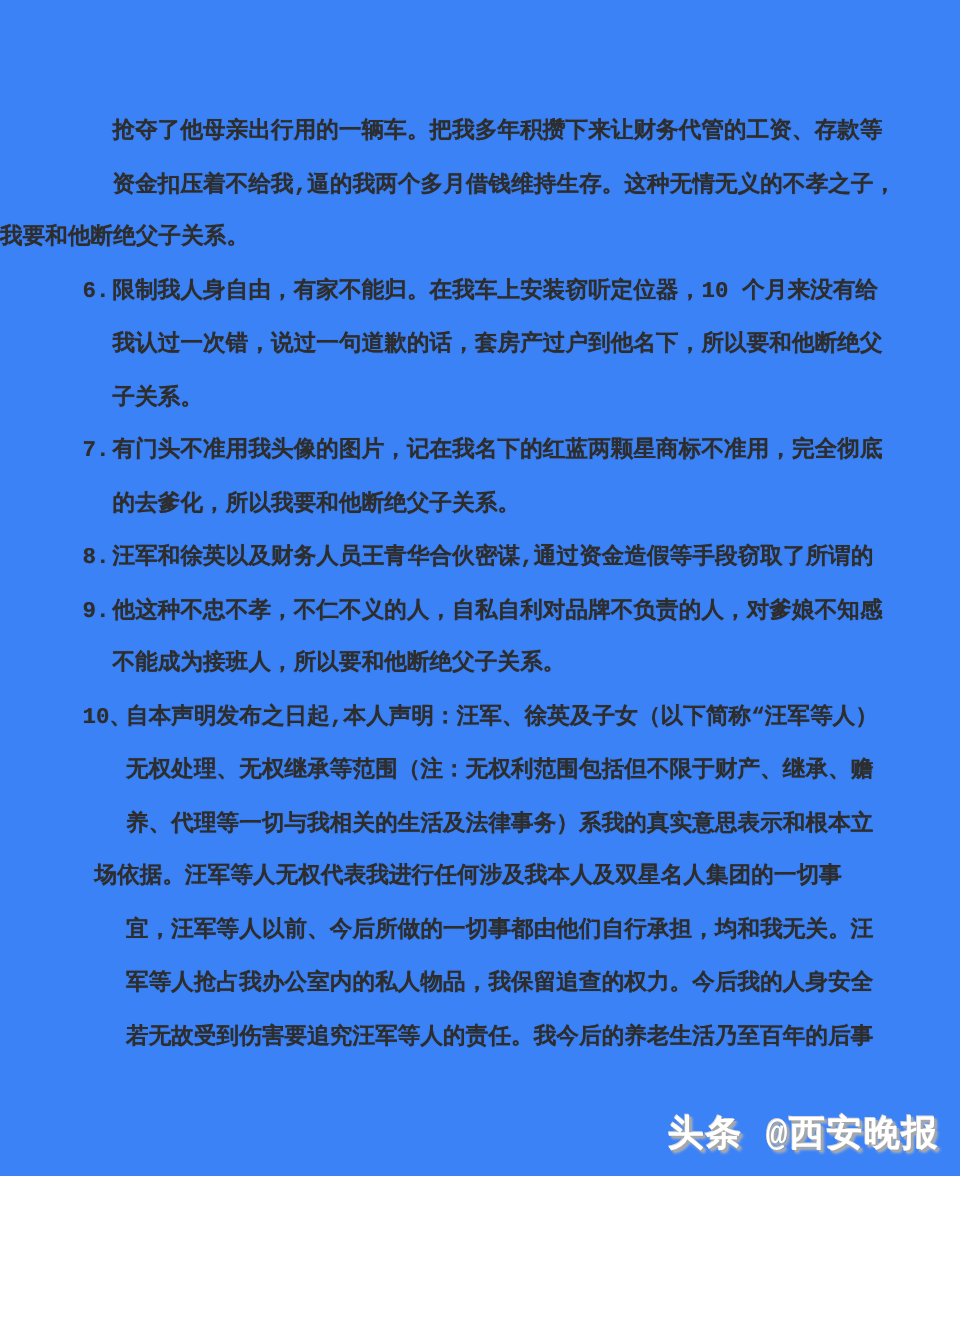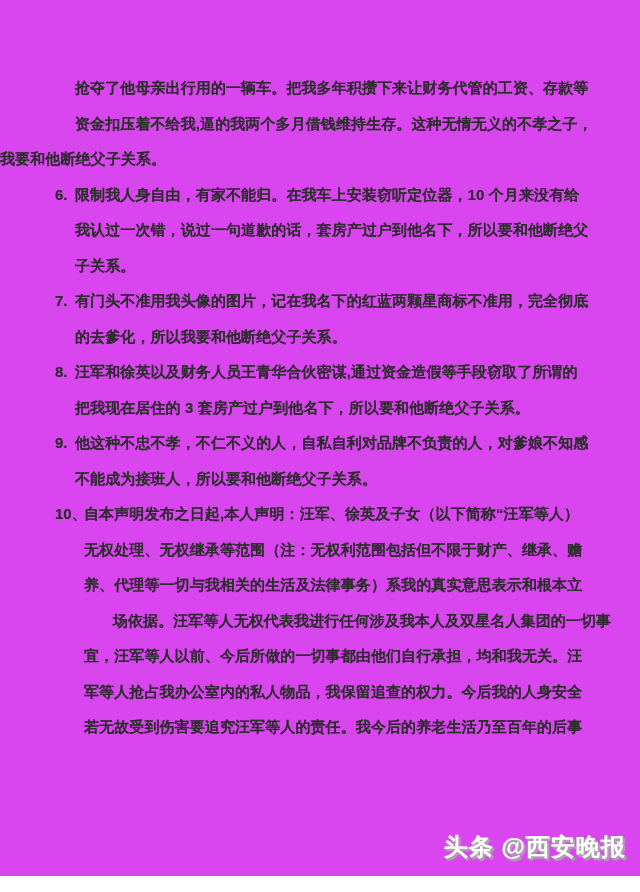--- a/index.html
+++ b/index.html
@@ -3,24 +3,24 @@
 <meta charset="utf-8">
 <style>
   html, body {
     margin: 0;
     padding: 0;
     background: #ffffff;
   }
   .page {
     position: relative;
     width: 640px;
-    height: 876px;
-    background: #d946ef;
+    height: 784px;
+    background: #3b82f6;
     overflow: hidden;
-    font-family: Liberation Sans, sans-serif;
+    font-family: Liberation Mono, monospace;
   }
   .doc {
     position: absolute;
     top: 70px;
     left: 0;
     right: 0;
     color: #2d2d2d;
     font-size: 15px;
     font-weight: 600;
     text-shadow: 0 0 0.5px rgba(45,45,45,0.55);
@@ -73,32 +73,31 @@
         <div class="line" style="margin-left: 75px;">子关系。</div>
       </div>
       <div class="para">
         <span class="marker">7.</span>
         <div class="line" style="margin-left: 75px;">有门头不准用我头像的图片，记在我名下的红蓝两颗星商标不准用，完全彻底</div>
         <div class="line" style="margin-left: 75px;">的去爹化，所以我要和他断绝父子关系。</div>
       </div>
       <div class="para">
         <span class="marker">8.</span>
         <div class="line" style="margin-left: 75px;">汪军和徐英以及财务人员王青华合伙密谋,通过资金造假等手段窃取了所谓的</div>
-        <div class="line" style="margin-left: 75px;">把我现在居住的 3 套房产过户到他名下，所以要和他断绝父子关系。</div>
       </div>
       <div class="para">
         <span class="marker">9.</span>
         <div class="line" style="margin-left: 75px;">他这种不忠不孝，不仁不义的人，自私自利对品牌不负责的人，对爹娘不知感</div>
         <div class="line" style="margin-left: 75px;">不能成为接班人，所以要和他断绝父子关系。</div>
       </div>
       <div class="para">
         <span class="marker">10、</span>
         <div class="line" style="margin-left: 84px;">自本声明发布之日起,本人声明：汪军、徐英及子女（以下简称“汪军等人）</div>
         <div class="line" style="margin-left: 84px;">无权处理、无权继承等范围（注：无权利范围包括但不限于财产、继承、赡</div>
         <div class="line" style="margin-left: 84px;">养、代理等一切与我相关的生活及法律事务）系我的真实意思表示和根本立</div>
-        <div class="line" style="margin-left: 84px; text-align: center;">场依据。汪军等人无权代表我进行任何涉及我本人及双星名人集团的一切事</div>
+        <div class="line" style="margin-left: 63px;">场依据。汪军等人无权代表我进行任何涉及我本人及双星名人集团的一切事</div>
         <div class="line" style="margin-left: 84px;">宜，汪军等人以前、今后所做的一切事都由他们自行承担，均和我无关。汪</div>
         <div class="line" style="margin-left: 84px;">军等人抢占我办公室内的私人物品，我保留追查的权力。今后我的人身安全</div>
         <div class="line" style="margin-left: 84px;">若无故受到伤害要追究汪军等人的责任。我今后的养老生活乃至百年的后事</div>
       </div>
     </div>
   <div class="watermark">头条 @西安晚报</div>
 </div>
 
 </body></html>

